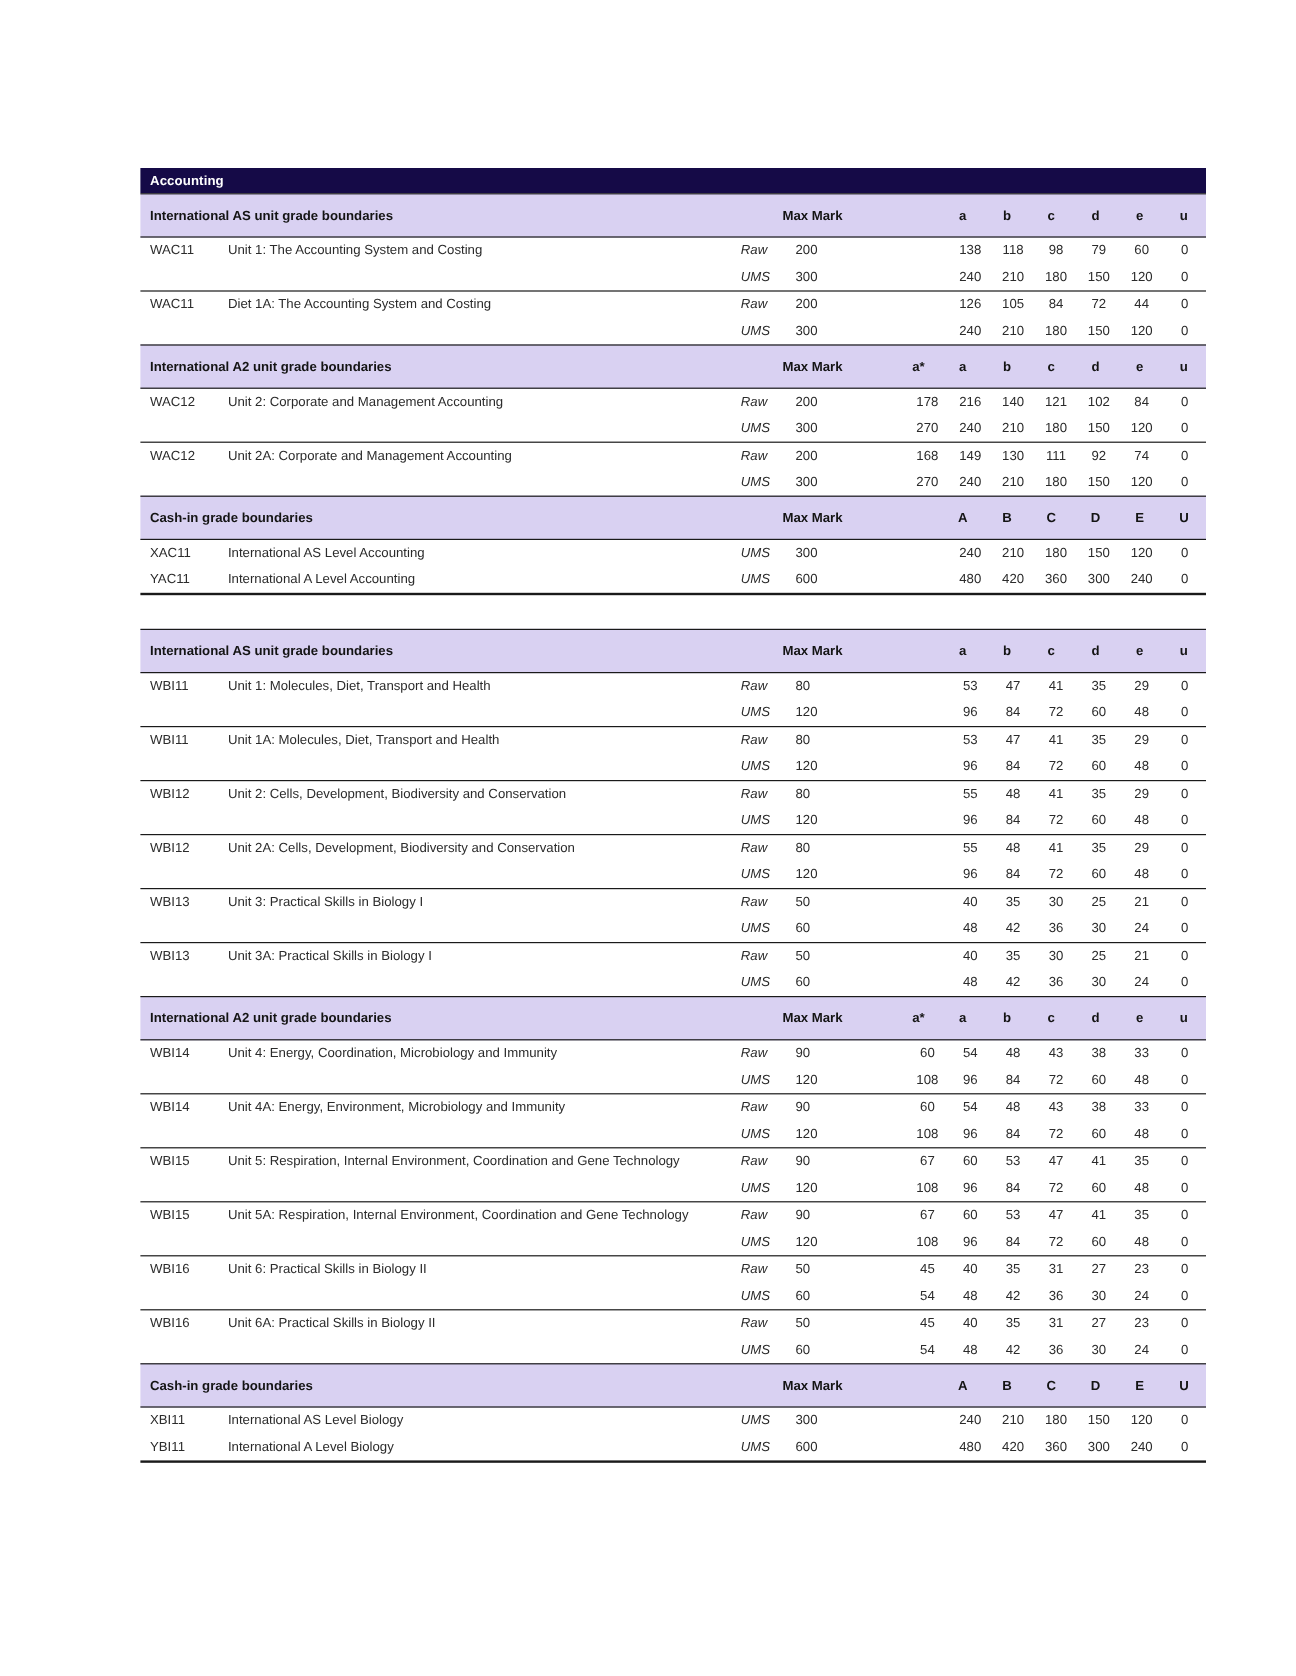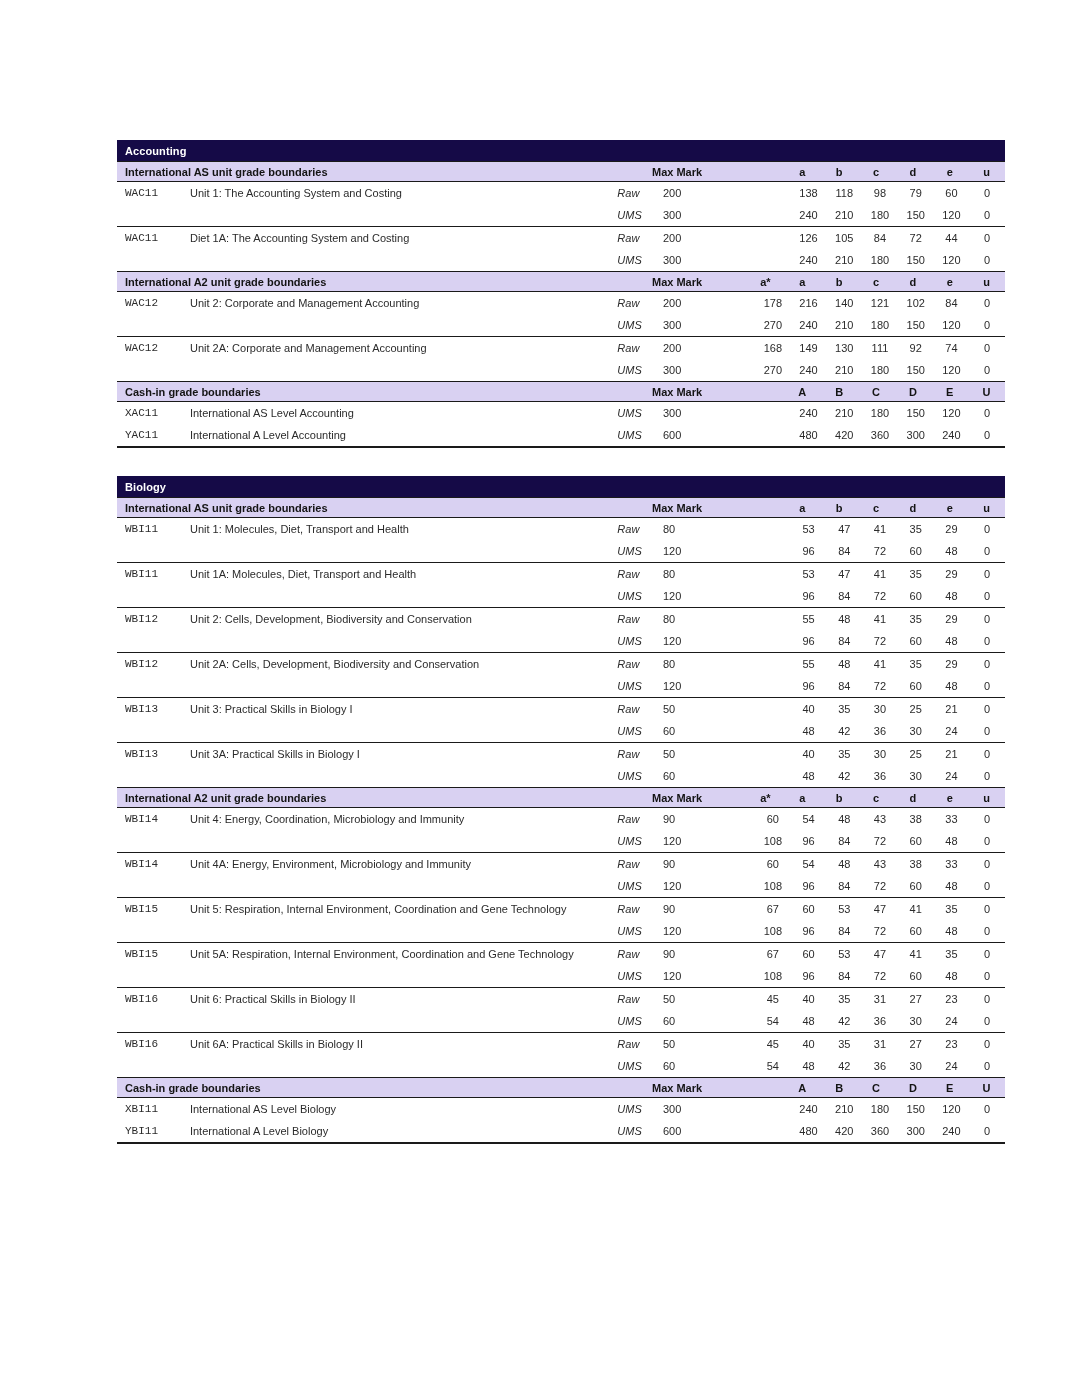--- a/index.html
+++ b/index.html
@@ -14,33 +14,33 @@
 
   .section { margin-bottom:28px; border-bottom:2px solid var(--c-rule,#1a1a1a); }
 
   .section-title {
     height:21px; background:var(--c-navy,#150a47); color:var(--c-navy-text,#ffffff);
     display:flex; align-items:center; padding-left:8px;
     font-size:11px; font-weight:bold; letter-spacing:0.1px;
   }
 
   .group-header {
-    height:21px; background:var(--c-lav,#d9d1f2);
+    height:37px; background:var(--c-lav,#d9d1f2);
     display:flex; align-items:center;
     font-size:11px; font-weight:bold; color:#141414;
     border-top:1.5px solid var(--c-rule,#1a1a1a);
     border-bottom:1.5px solid var(--c-rule,#1a1a1a);
   }
   .gh-label { width:535px; padding-left:8px; white-space:nowrap; }
 
   .unit + .unit { border-top:1.5px solid var(--c-rule,#1a1a1a); }
   .unit.nodiv + .unit.nodiv { border-top:none; }
 
   .line { height:22px; display:flex; align-items:center; font-size:11px; color:var(--c-text,#2b2b2b); }
-  .cell-code  { width:75px;  padding-left:8px; white-space:nowrap;font-family:Liberation Mono, monospace; }
+  .cell-code  { width:75px;  padding-left:8px; white-space:nowrap; }
   .cell-title { width:441px; white-space:nowrap; overflow:visible; }
   .cell-type  { width:47px;  white-space:nowrap;font-style:italic; }
   .cell-max   { width:65px;  text-align:left; white-space:nowrap; }
   .cell-gap   { width:30px; }
   .grades     { width:258px; display:flex; }
   .grade      { flex:1; text-align:center; white-space:nowrap; }
   .bold       { font-weight:bold; color:#141414; }
 </style>
 </head>
 <body>
@@ -260,23 +260,20 @@
               <div class="grade">420</div>
               <div class="grade">360</div>
               <div class="grade">300</div>
               <div class="grade">240</div>
               <div class="grade">0</div>
             </div>
           </div>
         </div>
       </div>
       <div class="section">
-        <div class="section-title">
-          <div>Biology</div>
-        </div>
         <div class="group-header">
           <div class="gh-label">International AS unit grade boundaries</div>
           <div class="cell-max bold">Max Mark</div>
           <div class="cell-gap"></div>
           <div class="grades">
             <div class="grade bold"></div>
             <div class="grade bold">a</div>
             <div class="grade bold">b</div>
             <div class="grade bold">c</div>
             <div class="grade bold">d</div>

